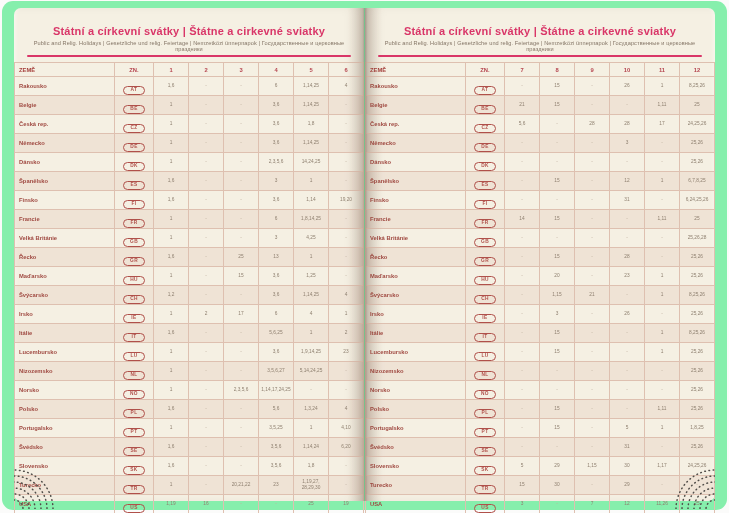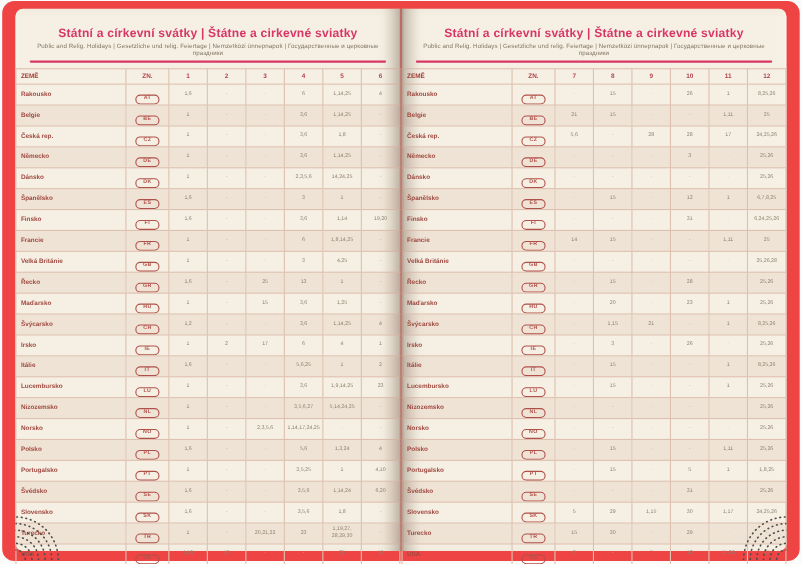--- a/index.html
+++ b/index.html
@@ -2,21 +2,21 @@
 <html style="--accent: #d93668; --page-bg: #f5f0e3; --country-text: #a04a42; --value-text: #8f8070; --grid: #dec0b0; --grid-outer: #b5837a; --badge: #b0504a;"><head>
 <meta charset="utf-8">
 <style>
   :root{
     --accent:#d93668; --grid:#dec0b0; --grid-outer:#b5837a;
     --country:#a04a42; --value:#8f8070; --dash:#c0b2a0;
     --page-bg:#f5f0e3; --zebra:rgba(186,120,100,0.10); --subtitle:#847566;
   }
   html,body{margin:0;padding:0;background:#f6f6f4;font-family:"Liberation Sans",sans-serif;}
   .scene{position:relative;width:729px;height:513px;background:#fbfbfa;overflow:hidden;}
-  .book{position:absolute;left:2px;top:1px;right:2px;bottom:3px;background:#ef4444;border-radius:11px;}
+  .book{position:absolute;left:2px;top:1px;right:2px;bottom:3px;background:#86efac;border-radius:11px;}
   .page{position:absolute;top:7px;bottom:9px;width:350px;background:var(--page-bg);}
   .page-left{left:12px;border-radius:7px 0 0 7px;box-shadow:inset -14px 0 18px -14px rgba(60,35,20,.45), inset 3px 0 4px -2px rgba(255,255,255,.5);}
   .page-right{right:12px;border-radius:0 7px 7px 0;box-shadow:inset 14px 0 18px -14px rgba(60,35,20,.45), inset -3px 0 4px -2px rgba(255,255,255,.5);}
   .spine{position:absolute;left:50%;top:7px;bottom:9px;width:34px;transform:translateX(-50%);pointer-events:none;
     background:linear-gradient(90deg,rgba(0,0,0,0) 0%,rgba(90,55,35,.10) 42%,rgba(55,30,20,.25) 50%,rgba(90,55,35,.10) 58%,rgba(0,0,0,0) 100%);}
   .page-title{margin:17px 10px 0;text-align:center;font-size:11px;font-weight:bold;color:var(--accent);letter-spacing:.2px;}
   .page-subtitle{margin:3px 10px 0;text-align:center;font-size:5.6px;color:var(--subtitle);letter-spacing:.1px;}
   .rule{height:2px;background:var(--accent);margin:3px 13px 0;border-radius:1px;}
   table.holidays{border-collapse:collapse;table-layout:fixed;width:324px;margin:5px auto 0;border:1px solid var(--grid-outer);}
   .holidays th,.holidays td{border:1px solid var(--grid);padding:0 1px;text-align:center;overflow:hidden;}

